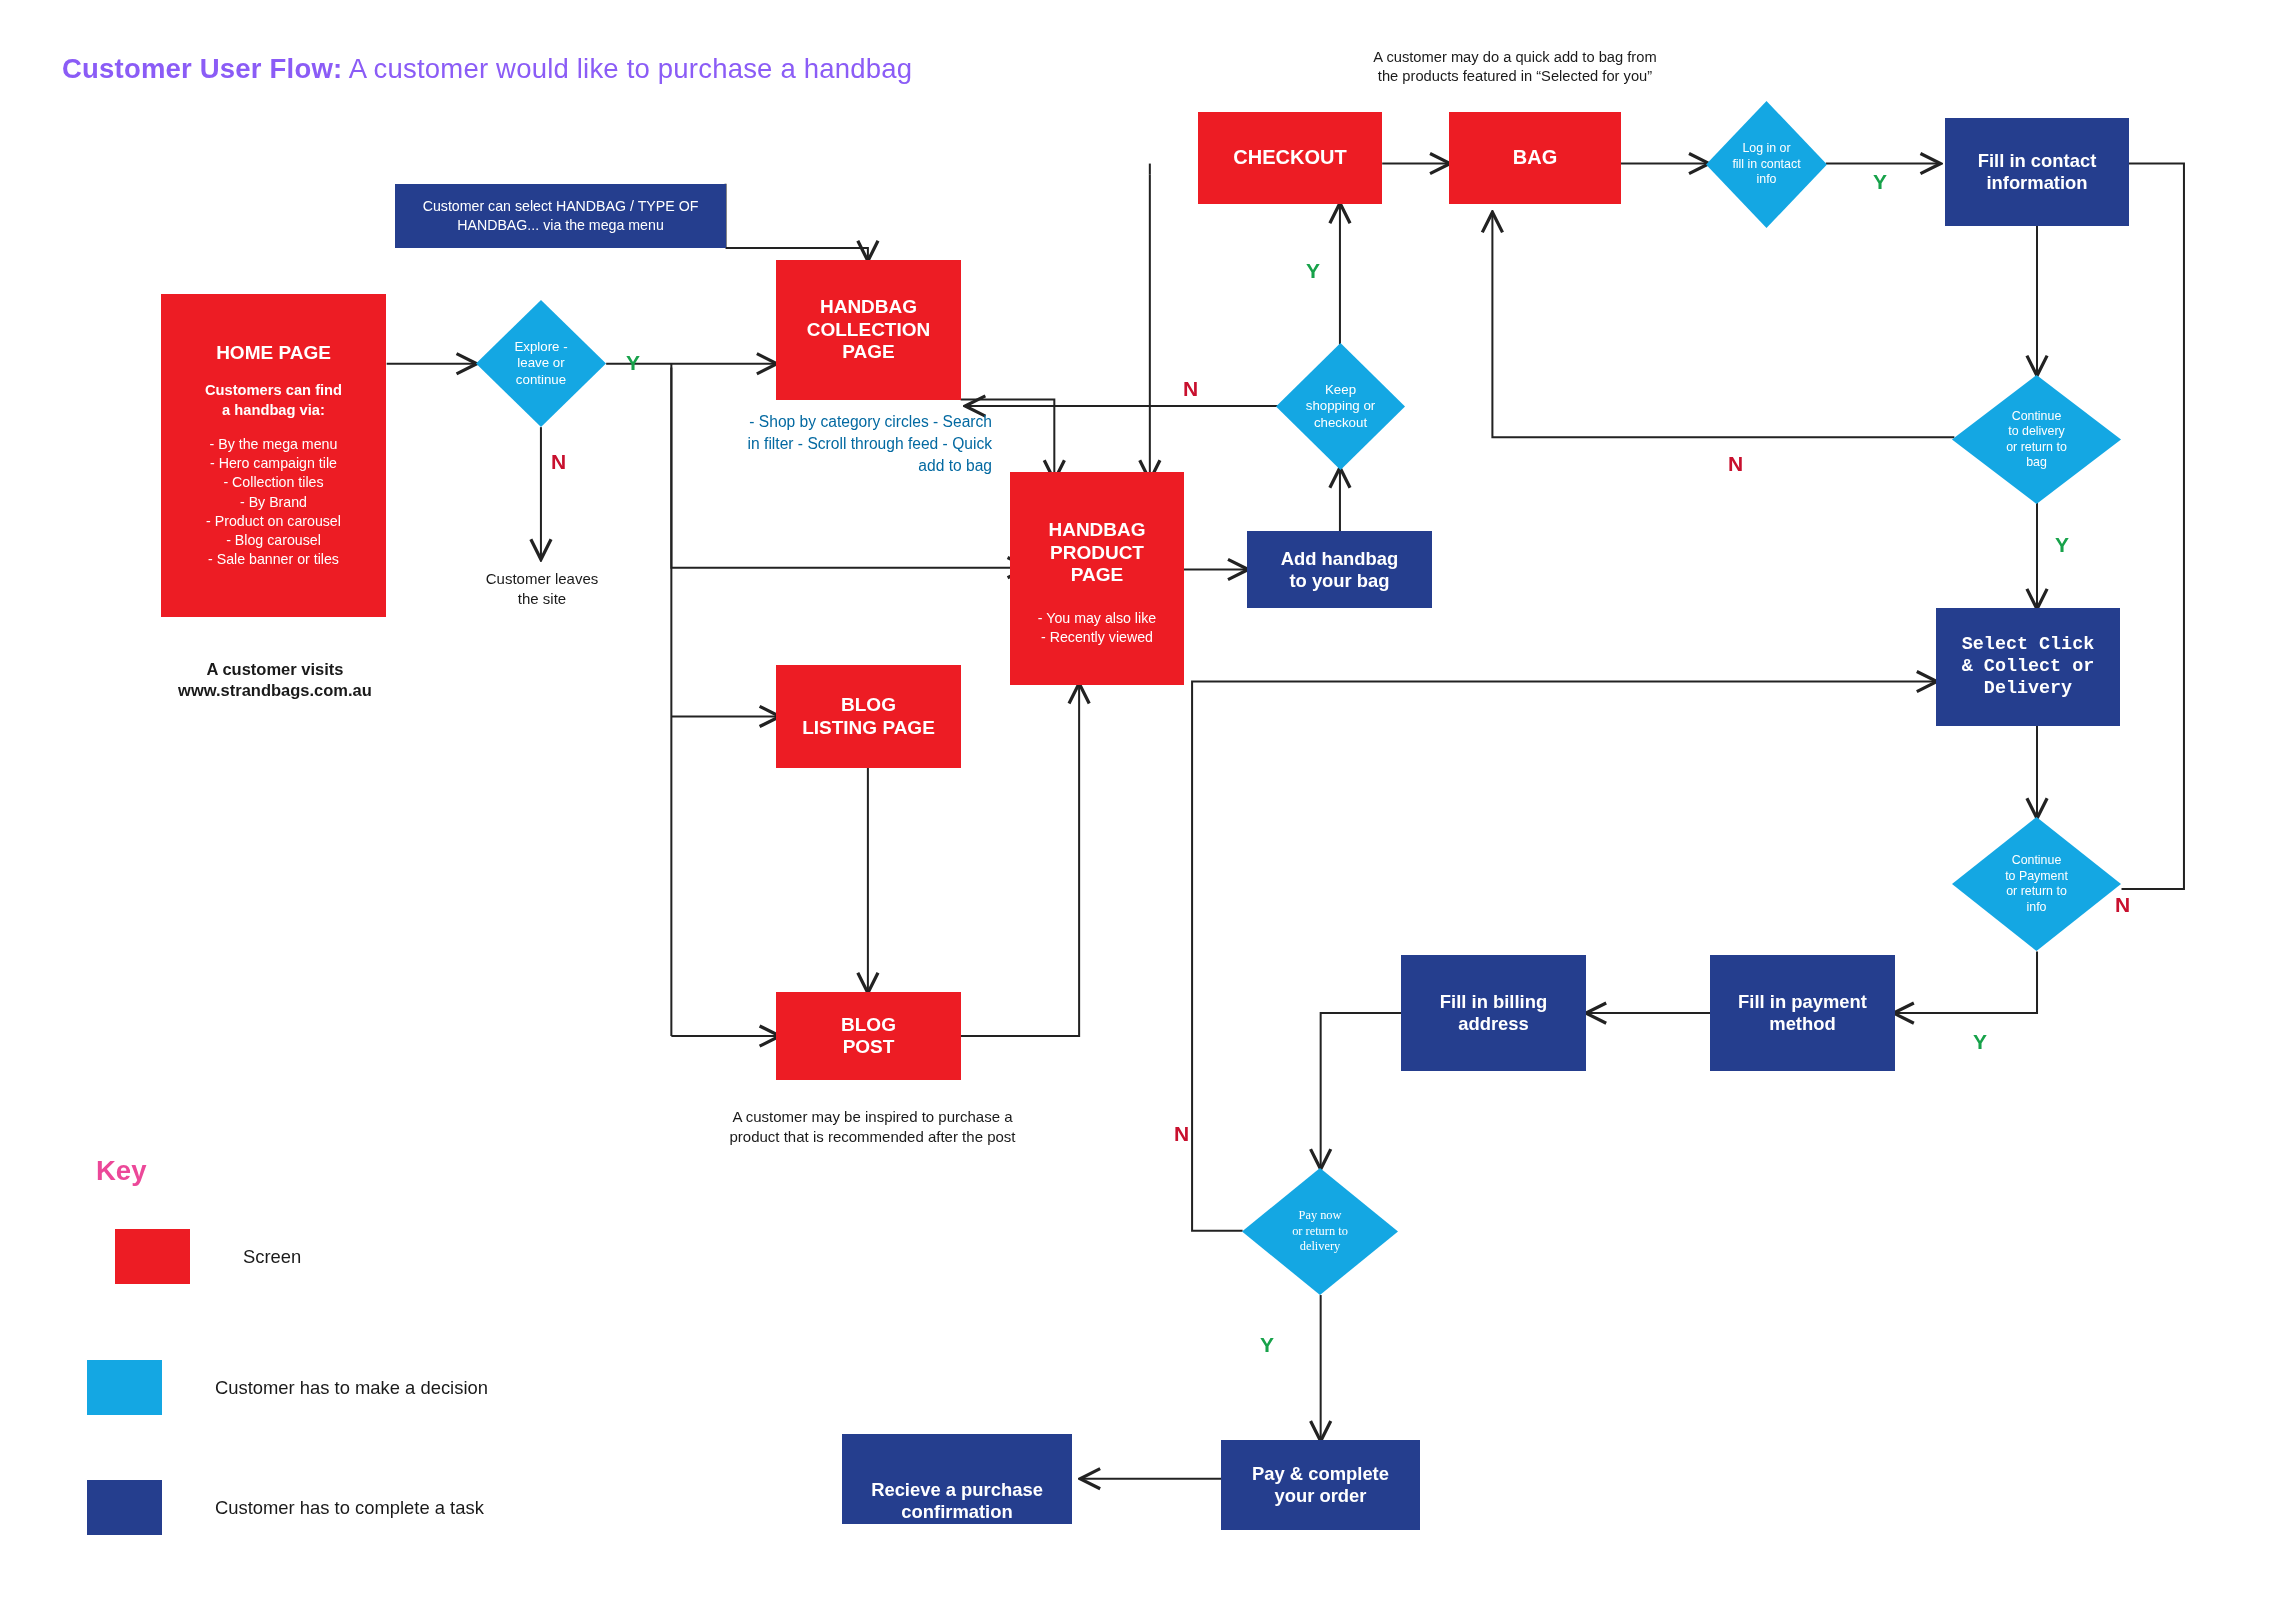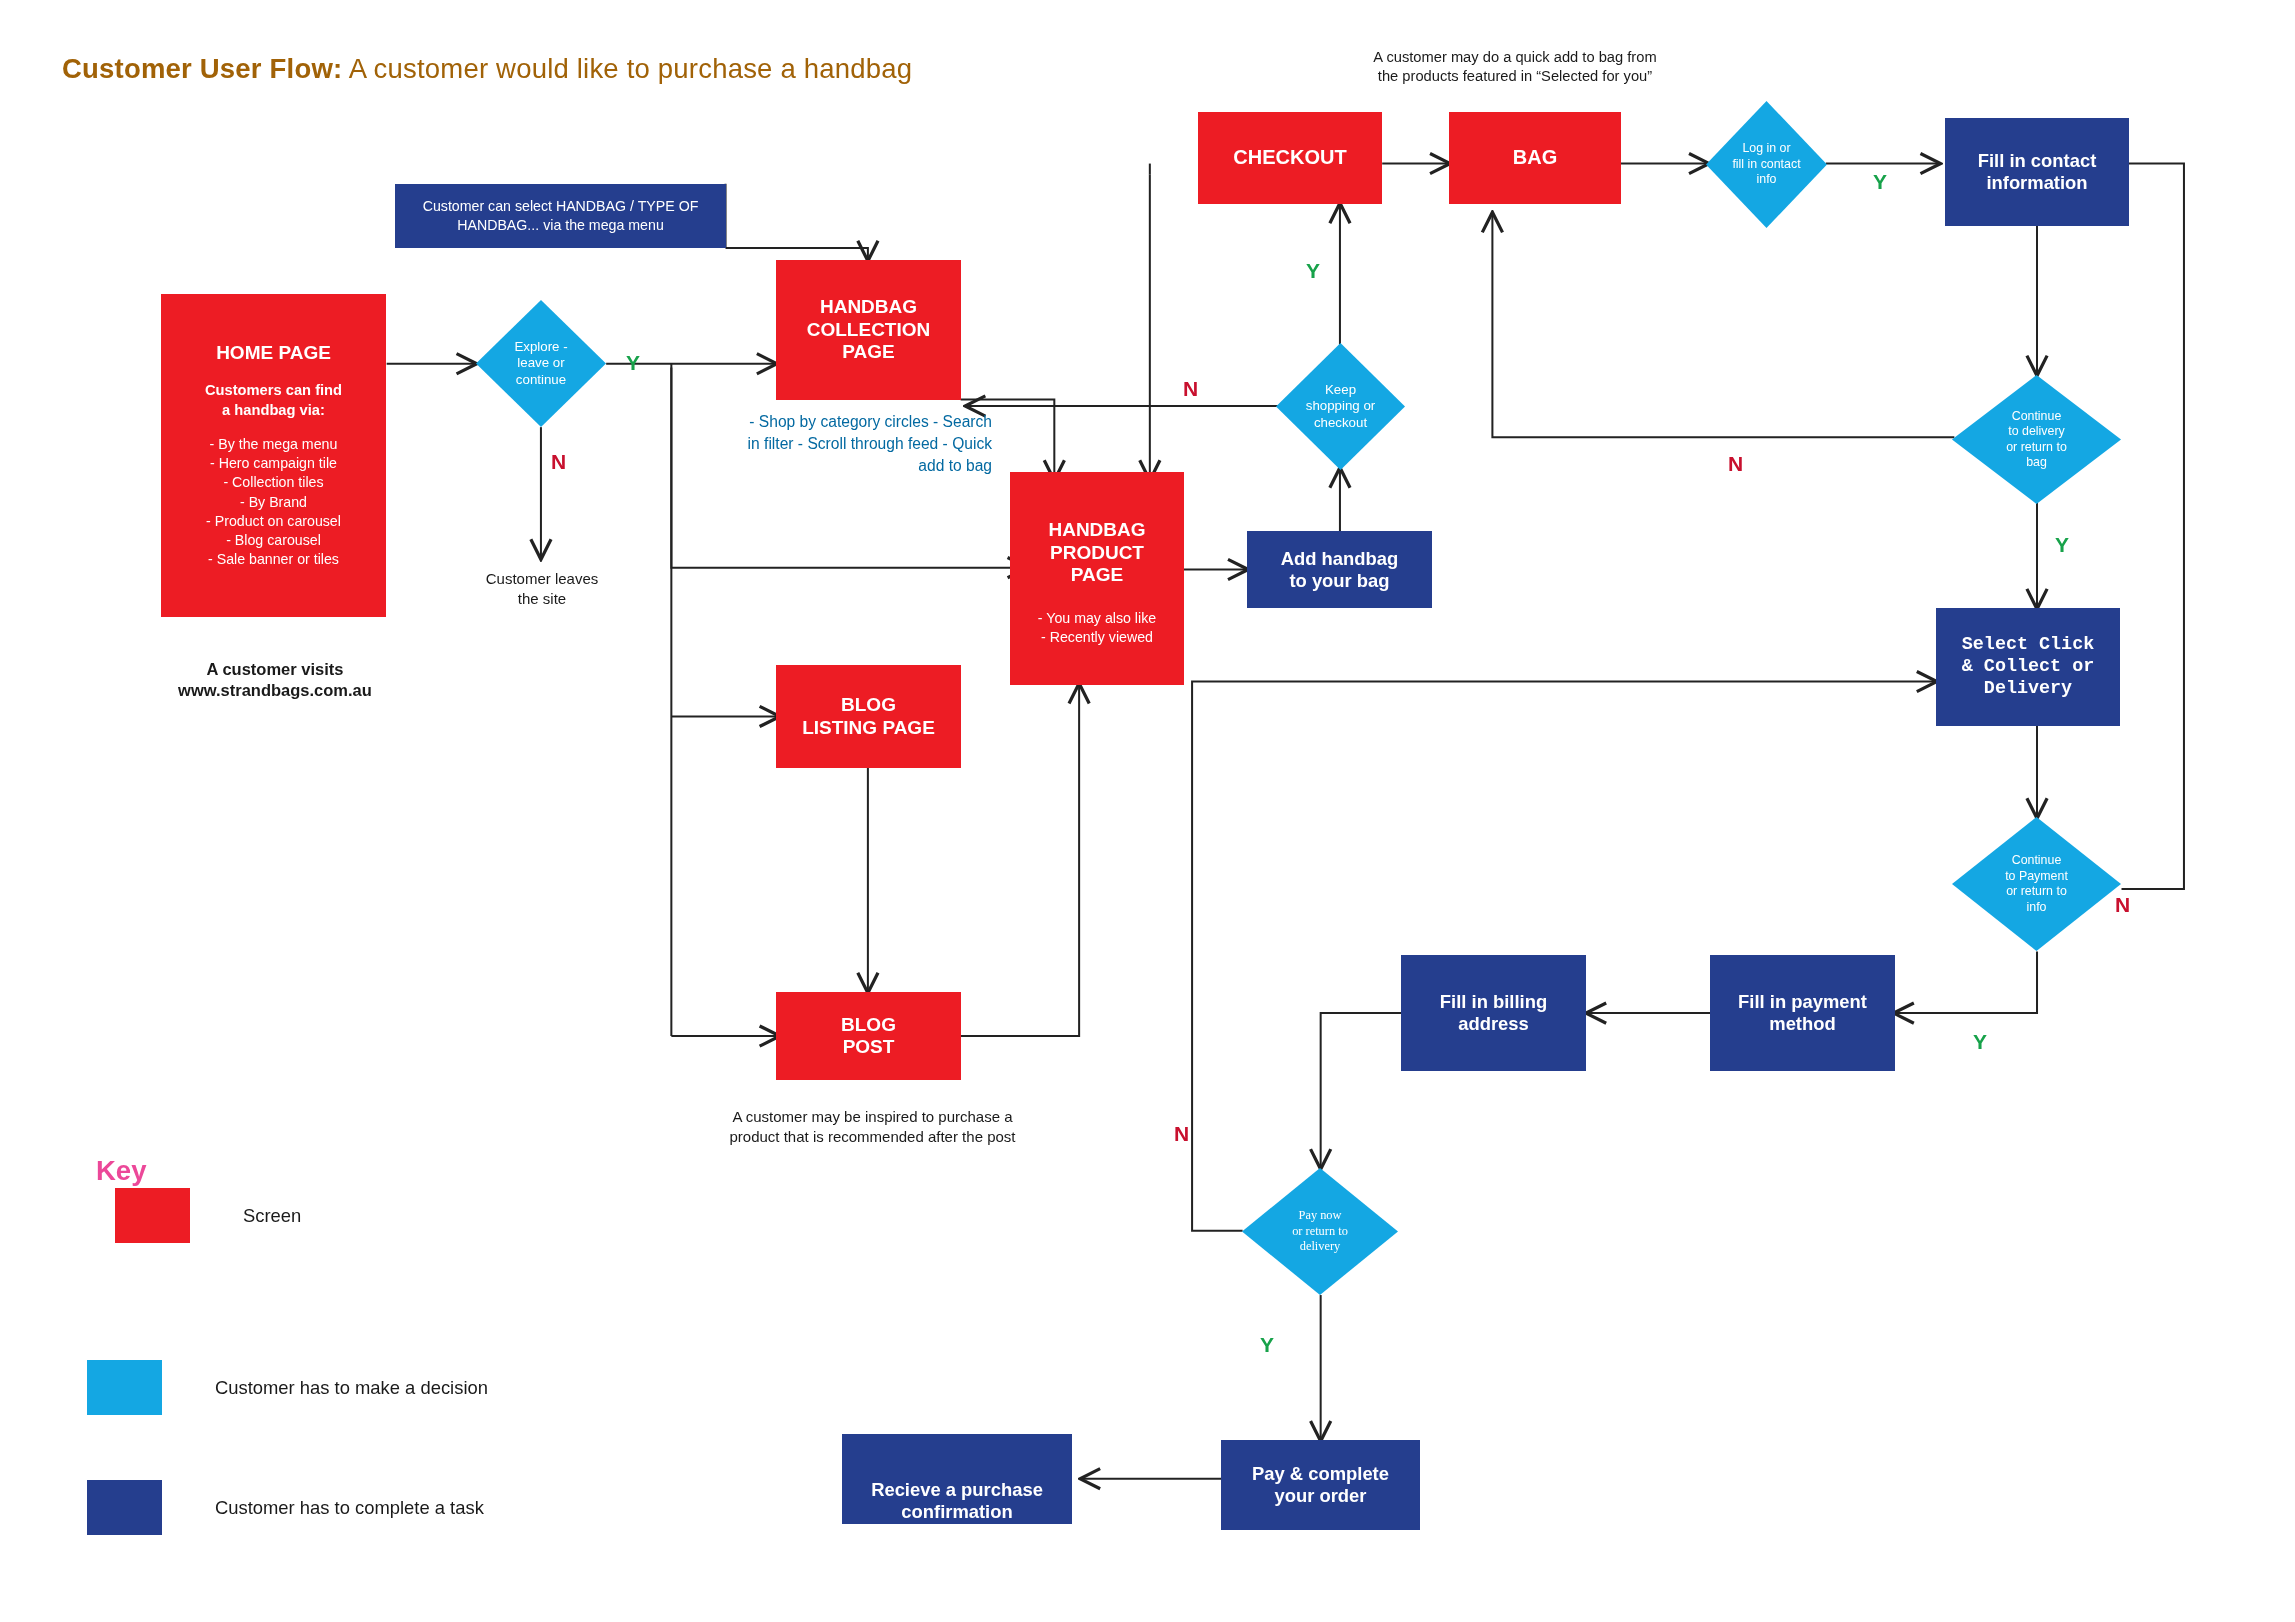--- a/index.html
+++ b/index.html
@@ -1,20 +1,20 @@
 <!DOCTYPE html>
 <html style="font-size:14.7px"><head>
 <meta charset="utf-8">
 <style>
   html,body{margin:0;padding:0;background:#ffffff;}
   body{width:2296px;height:1623px;font-family:"Liberation Sans",sans-serif;overflow:hidden;}
   #stage{position:relative;width:2296px;height:1623px;background:#fff;}
   svg.wires{position:absolute;left:0;top:0;width:2296px;height:1623px;pointer-events:none;}
 
-  .title{position:absolute;left:62px;top:53px;font-size:27.5px;color:#a16207;letter-spacing:0.2px;white-space:nowrap;}
+  .title{position:absolute;left:62px;top:53px;font-size:27.5px;color:#8b5cf6;letter-spacing:0.2px;white-space:nowrap;}
   .title b{font-weight:bold;}
   .title span.sub{font-weight:normal;}
 
   .node{position:absolute;box-sizing:border-box;display:flex;flex-direction:column;
         align-items:center;justify-content:center;text-align:center;color:#fff;}
   .screen{background:#ED1C24;}
   .task{background:#253E8E;}
   .node .hdr{font-weight:bold;line-height:1.18;}
   .node .sub{font-weight:normal;line-height:1.35;}
 
@@ -273,21 +273,21 @@
 your order</div>
   </div>
 
   <div class="node task" style="left:842px;top:1434px;width:230px;height:90px;">
     <div class="hdr" style="font-size:18.4px;white-space:pre-line;margin-top:44px;">Recieve a purchase
 confirmation</div>
   </div>
 
   <div class="keytitle">Key</div>
 
-  <div class="keyrow" style="left:87px;top:1188px;padding-left:28px;">
+  <div class="keyrow" style="left:87px;top:1229px;padding-left:28px;">
     <div class="keyswatch" id="kw0" style="background: rgb(237, 28, 36);"></div>
     <div class="keylabel">Screen</div>
   </div>
   <div class="keyrow" style="left:87px;top:1360px;">
     <div class="keyswatch" id="kw1" style="background: rgb(20, 167, 227);"></div>
     <div class="keylabel">Customer has to make a decision</div>
   </div>
   <div class="keyrow" style="left:87px;top:1480px;">
     <div class="keyswatch" id="kw2" style="background: rgb(37, 62, 142);"></div>
     <div class="keylabel">Customer has to complete a task</div>

